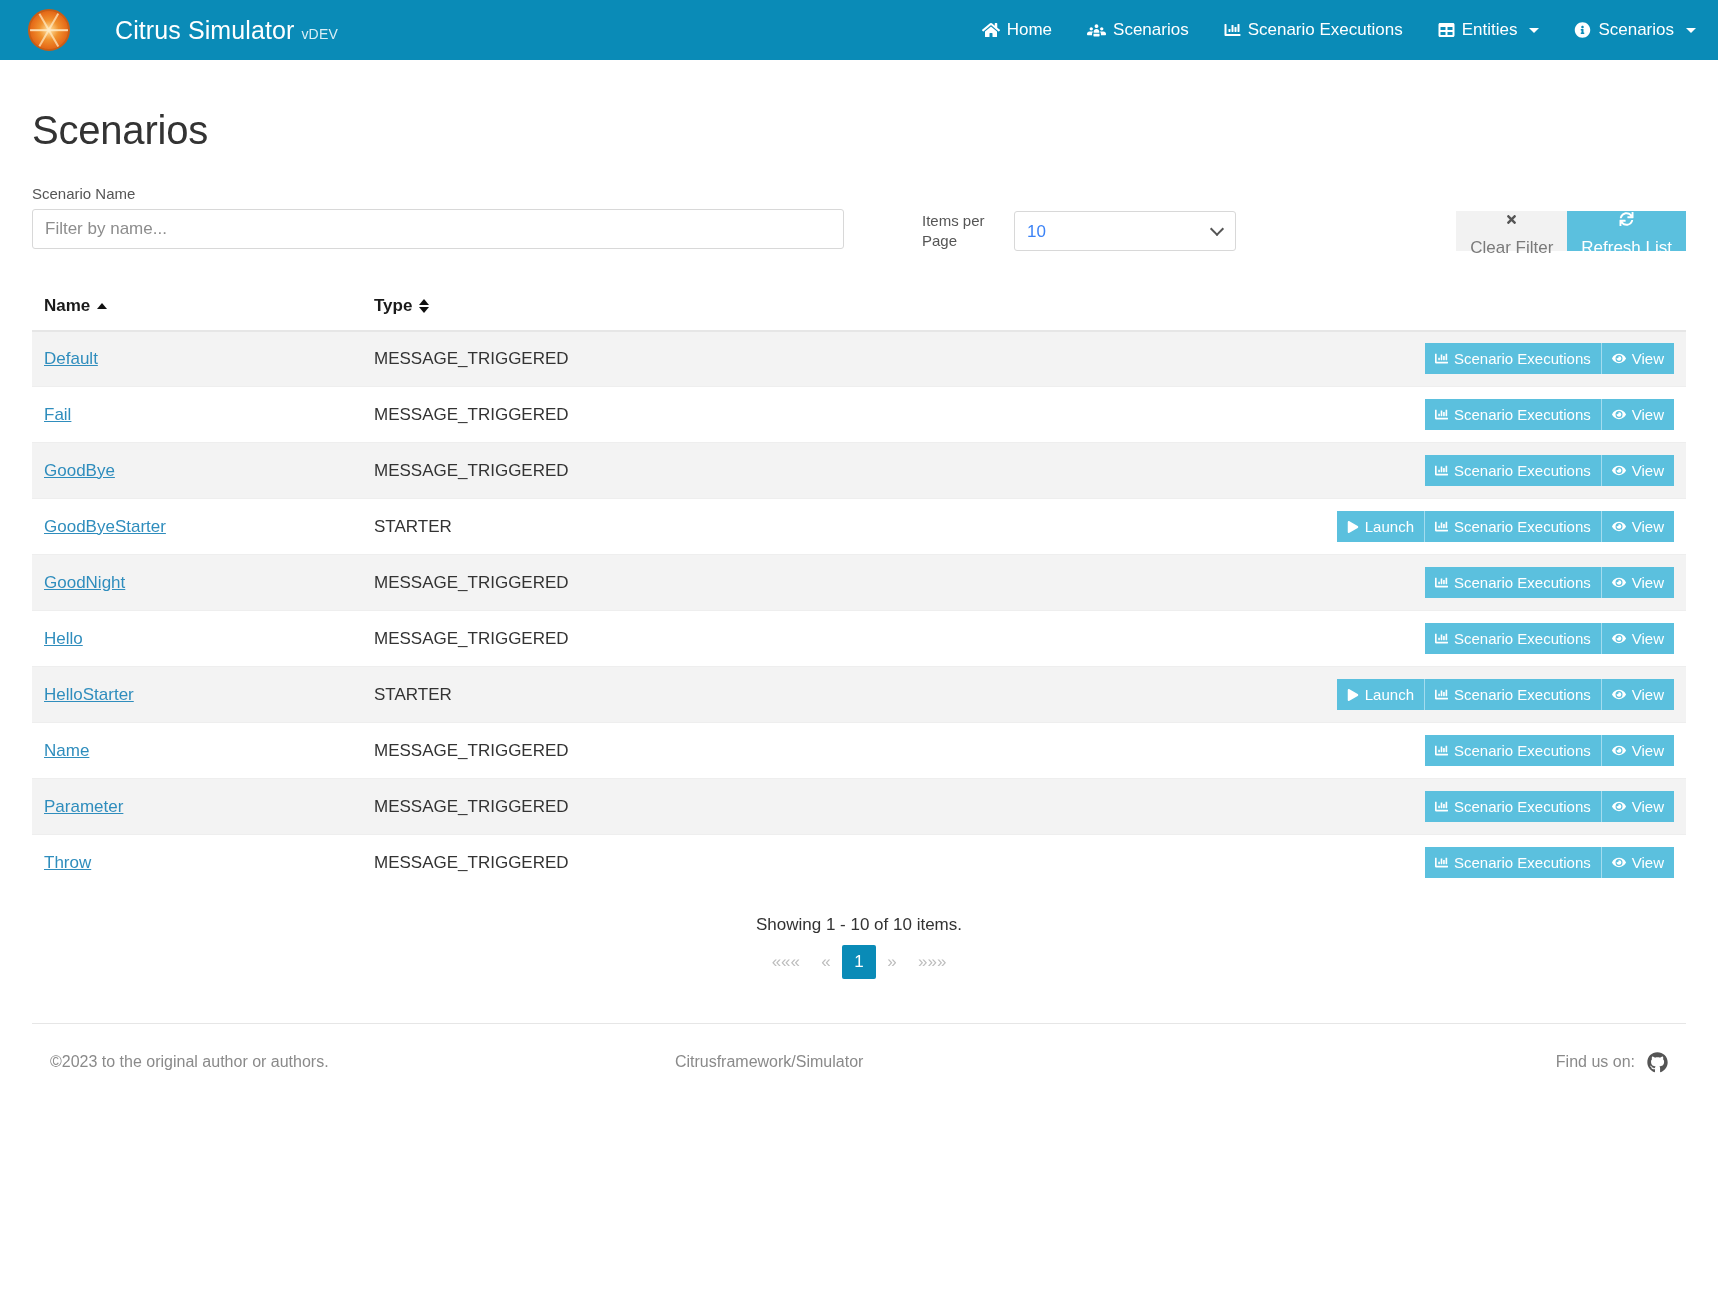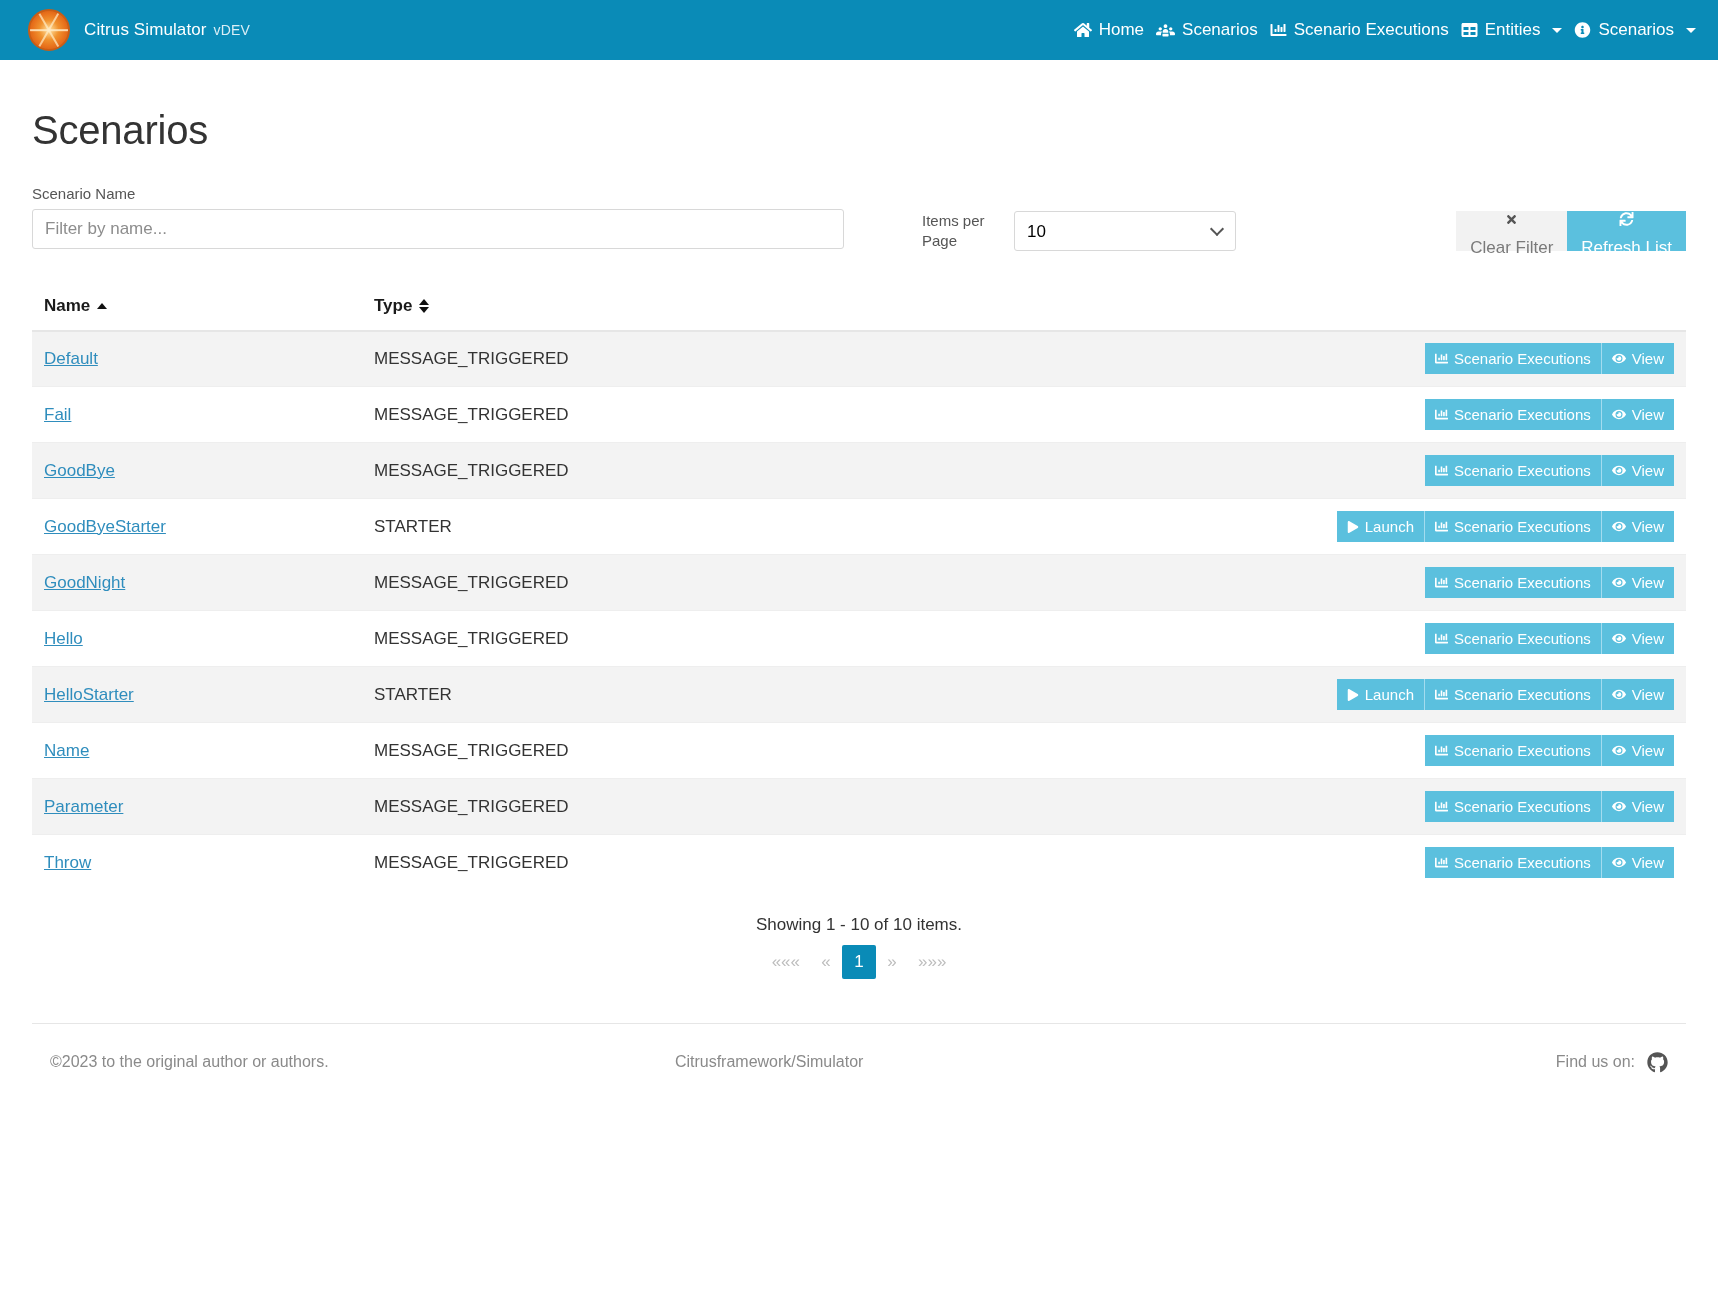--- a/index.html
+++ b/index.html
@@ -54,36 +54,37 @@
     transform: translate(-50%,-50%) rotate(60deg);
   }
   .brand-logo i {
     position: absolute;
     left: 50%; top: 50%;
     width: 150%; height: 1.6px;
     background: rgba(255,236,200,.7);
     transform: translate(-50%,-50%) rotate(120deg);
   }
   .brand-title {
-    font-size: 17px;
+    font-size: 25px;
     font-weight: 400;
     letter-spacing: .1px;
     white-space: nowrap;
+    margin-left: 31px;
   }
   .brand-version {
     font-size: 14px;
     margin-left: 7px;
     color: #d9eef6;
     letter-spacing: .2px;
   }
   .nav-links {
     margin-left: auto;
     display: flex;
     align-items: flex-end;
-    gap: 12px;
+    gap: 35px;
   }
   .nav-item {
     display: flex;
     align-items: center;
     gap: 7px;
     font-size: 17px;
     color: #ffffff;
     text-decoration: none;
     white-space: nowrap;
     cursor: pointer;
@@ -152,21 +153,21 @@
     line-height: 1.35;
   }
   .items-select {
     width: 222px;
     height: 40px;
     border: 1px solid #d8d8d8;
     border-radius: 3px;
     padding: 0 12px;
     font-size: 17px;
     font-family: "Liberation Sans", sans-serif;
-    color: #000000;
+    color: #3b82f6;
     background: #fff;
     appearance: none;
     -webkit-appearance: none;
     outline: none;
   }
   .select-wrap { position: relative; display: inline-block; }
   .select-chevron {
     position: absolute;
     right: 14px; top: 50%;
     width: 10px; height: 10px;

